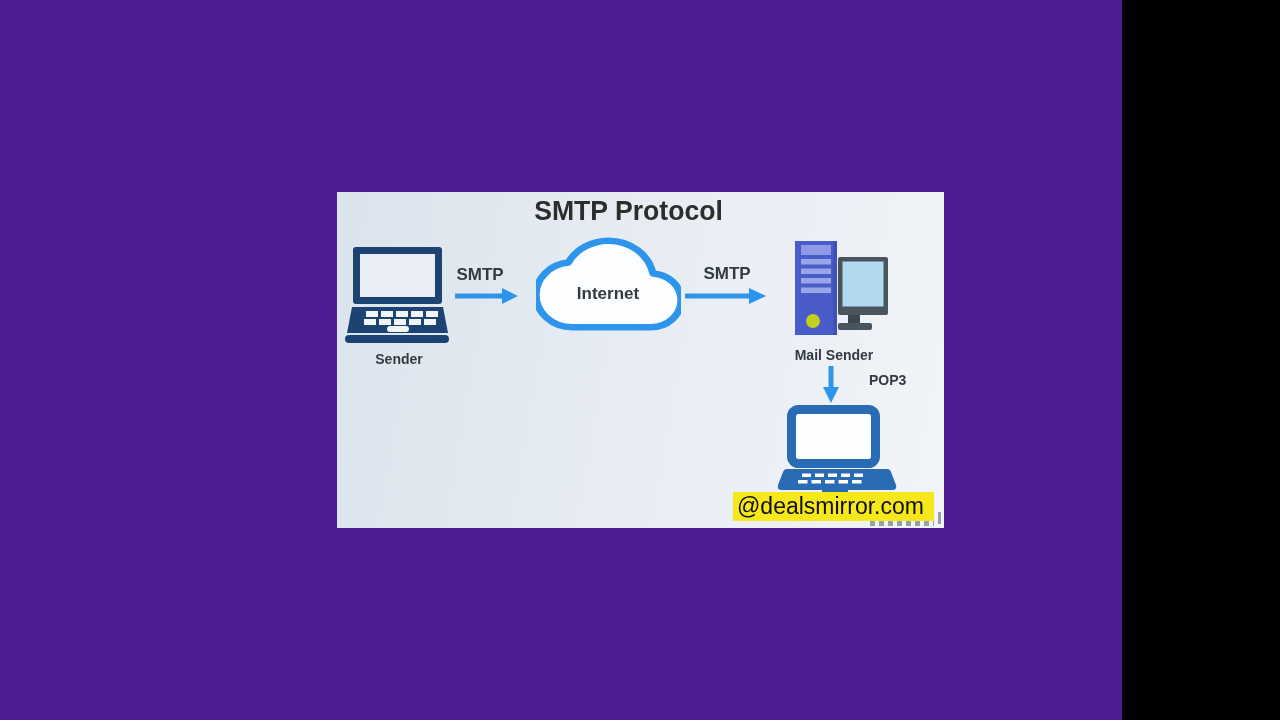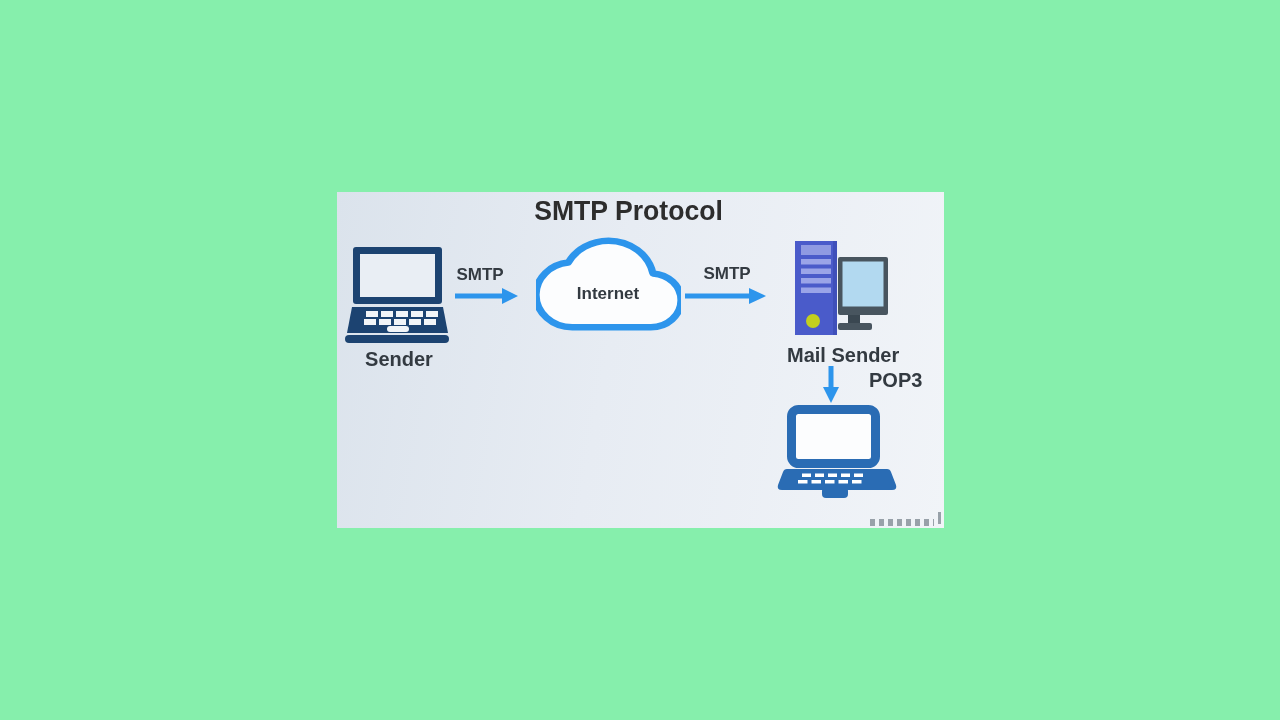--- a/index.html
+++ b/index.html
@@ -1,23 +1,23 @@
 <!DOCTYPE html>
 <html><head>
 <meta charset="utf-8">
 <style>
   html,body{margin:0;padding:0;background:#000;}
-  .stage{position:relative;width:1280px;height:720px;background:#86efac;overflow:hidden;
+  .stage{position:relative;width:1122px;height:720px;background:#4c1d95;overflow:hidden;
          font-family:"Liberation Sans",sans-serif;}
   .panel{position:absolute;left:337px;top:192px;width:607px;height:336px;
          background:linear-gradient(100deg,#dbe3ec 0%,#e7ecf3 45%,#f1f4f8 100%);overflow:hidden;}
   .title{position:absolute;left:0;right:24px;top:1px;text-align:center;
          font-size:28px;line-height:36px;font-weight:700;color:#2d2d2d;
          transform:scaleX(.95);transform-origin:50% 50%;}
-  .lbl{position:absolute;font-weight:700;color:#333a41;font-size:20px;line-height:16px;
+  .lbl{position:absolute;font-weight:700;color:#333a41;font-size:14px;line-height:16px;
        text-align:center;white-space:nowrap;}
   .lbl.small{font-size:17px;}
   .icon{position:absolute;display:block;}
   .banner{position:absolute;left:396px;top:300px;width:201px;height:29px;background:#f6e81b;
           z-index:3;color:#111;font-size:23px;line-height:29px;padding-left:4px;
           box-sizing:border-box;white-space:nowrap;overflow:hidden;}
   .wm-dashes{position:absolute;left:533px;top:327px;width:64px;height:7px;z-index:2;
              background:repeating-linear-gradient(90deg,#98a1a9 0 5px,transparent 5px 9px);}
   .wm-tick{position:absolute;left:601px;top:320px;width:3px;height:12px;background:#98a1a9;z-index:2;}
 </style>
@@ -103,15 +103,16 @@
           <rect x="36.5" y="77" width="9.5" height="3.5"></rect>
         <rect x="50" y="77" width="9.5" height="3.5"></rect>
           <rect x="63.5" y="77" width="9.5" height="3.5"></rect>
         <rect x="77" y="77" width="9.5" height="3.5"></rect>
       </g>
     </svg>
 
     <div class="wm-dashes"></div>
     <div class="wm-tick"></div>
 
+    <div class="banner">@dealsmirror.com</div>
 
   </div>
 </div>
 
 </body></html>

